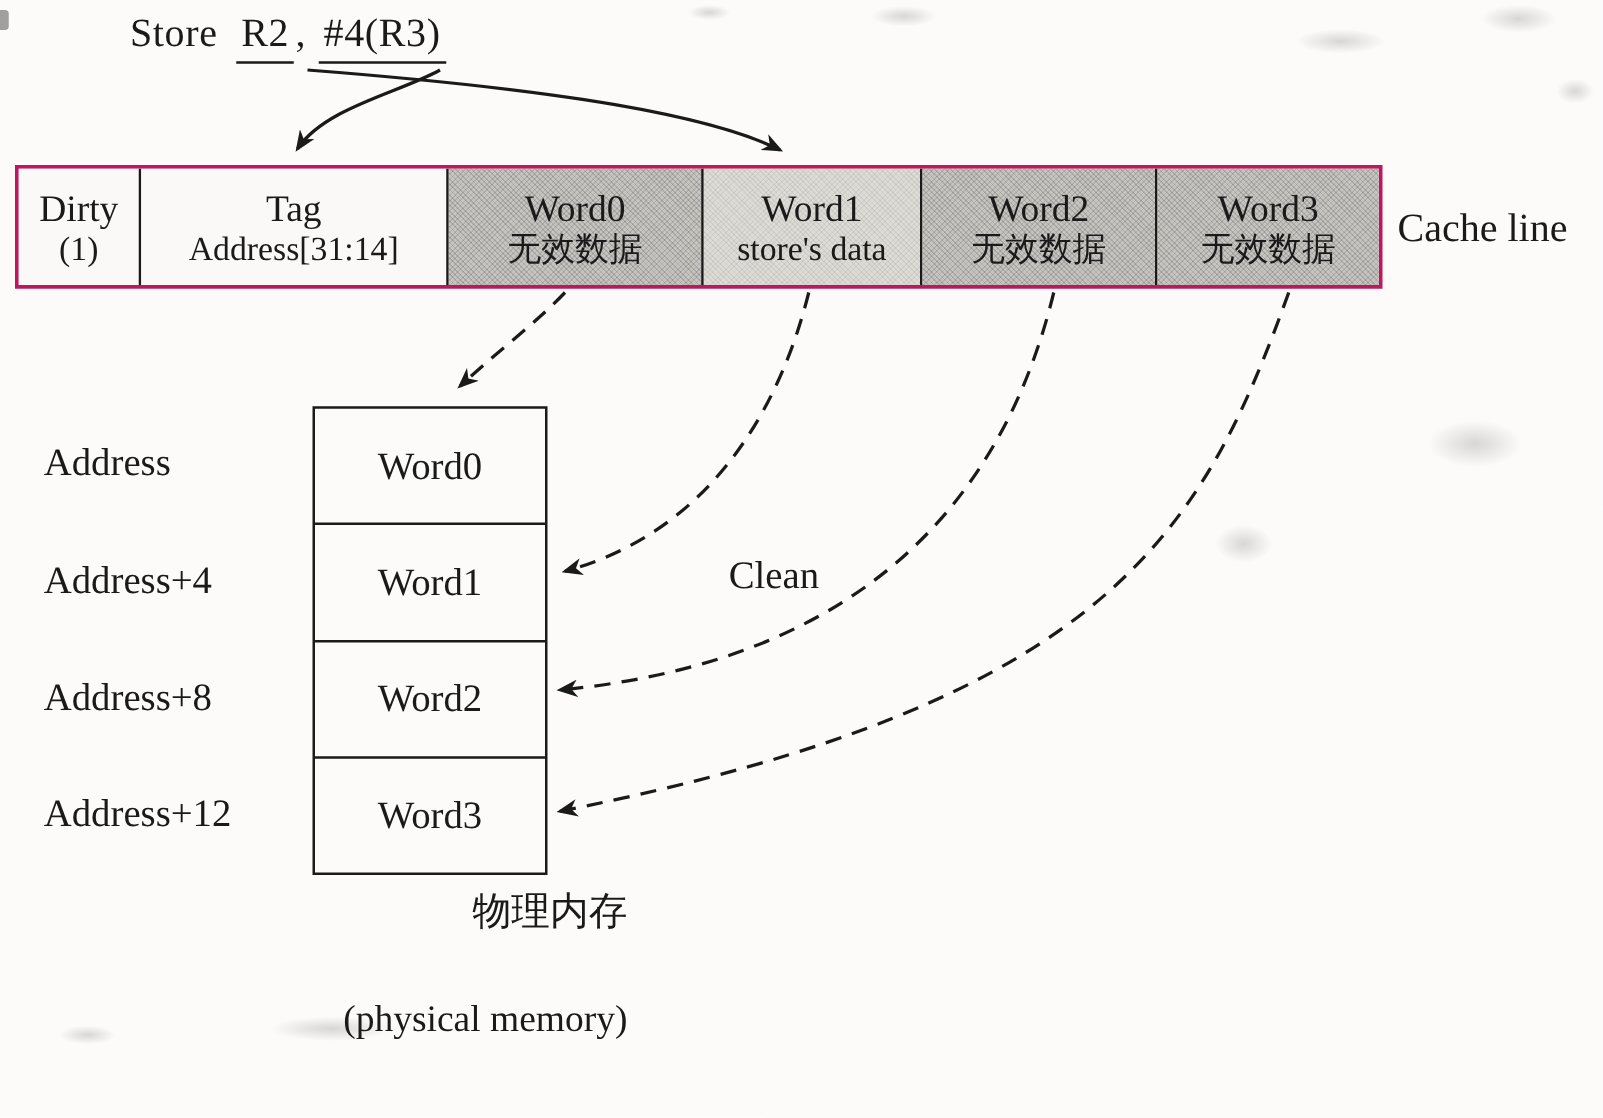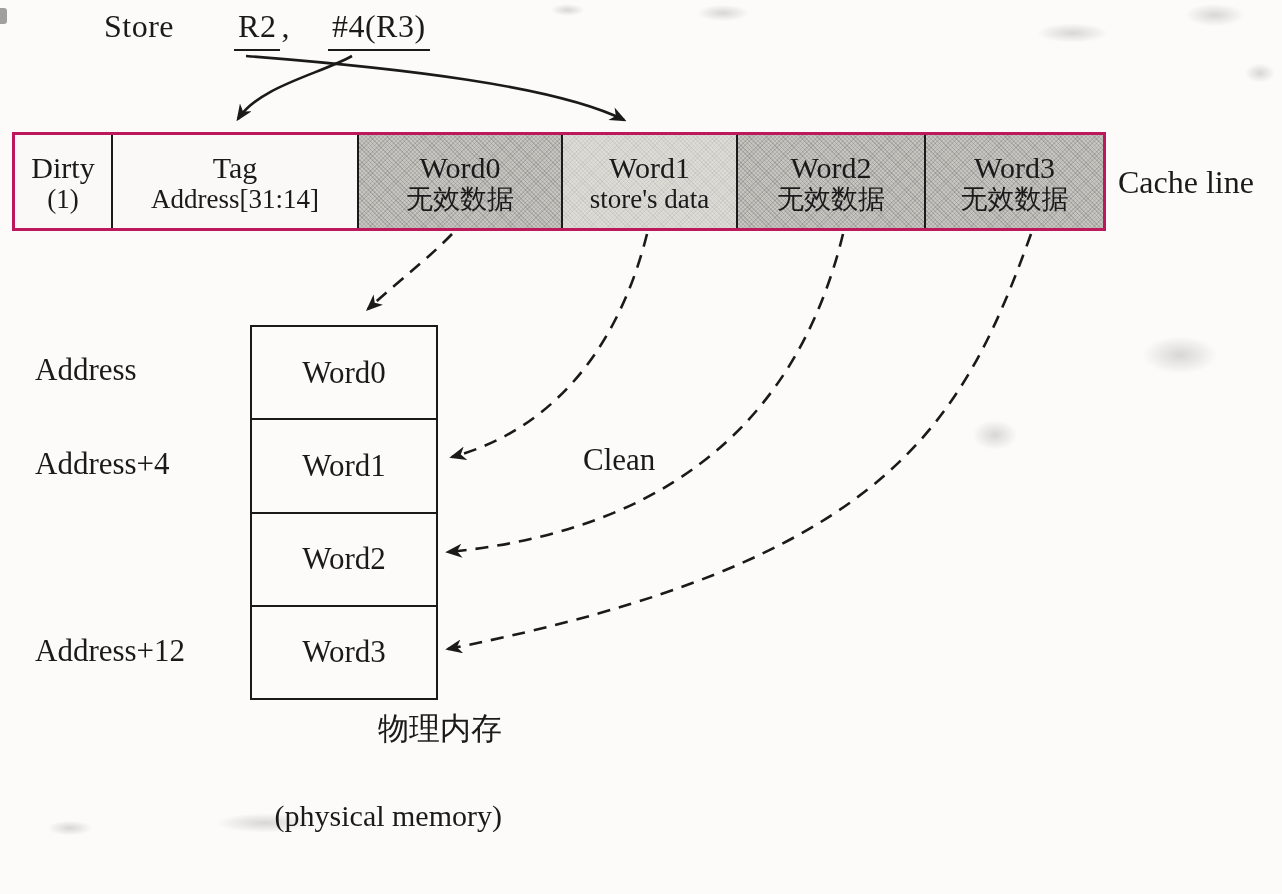--- a/index.html
+++ b/index.html
@@ -19,25 +19,24 @@
   }
   .corner-nub{
     position:absolute;left:0;top:8px;width:7px;height:16px;
     background:#555;opacity:.55;border-radius:0 3px 3px 0;
   }
   
   .instruction{
     position:absolute;left:104px;top:8px;
     font-size:32px;letter-spacing:.5px;white-space:nowrap;
   }
-  .instruction .opcode{margin-right:32px;}
+  .instruction .opcode{margin-right:15px;}
   .instruction .u{
     border-bottom:2.5px solid #1a1a1a;
     padding:0 4px 5px 4px;
-    margin-left:28px;
   }
   .instruction .sep{margin:0 10px 0 1px;}
   
   svg.arrows{position:absolute;left:0;top:0;pointer-events:none;}
   
   .cache-table{
     position:absolute;left:12px;top:132px;
     width:1094px;height:99px;
     border:3px solid #be185d;
     box-sizing:border-box;
@@ -174,20 +173,21 @@
     </div>
     <div class="cell shade-dark w-word3">
       <span class="l1">Word3</span>
       <span class="l2">无效数据</span>
     </div>
   </div>
   <div class="cache-line-label">Cache line</div>
 
   <div class="addr addr0">Address</div>
   <div class="addr addr1">Address+4</div>
+  <div class="addr addr2">Address+8</div>
   <div class="addr addr3">Address+12</div>
 
   <div class="membox">
     <div class="memrow">
       <span>Word0</span>
     </div>
     <div class="memrow">
       <span>Word1</span>
     </div>
     <div class="memrow">

